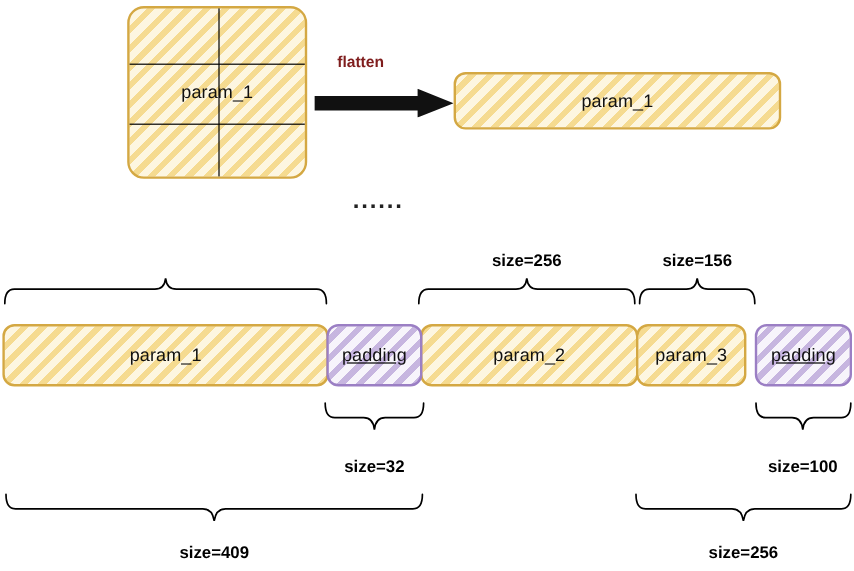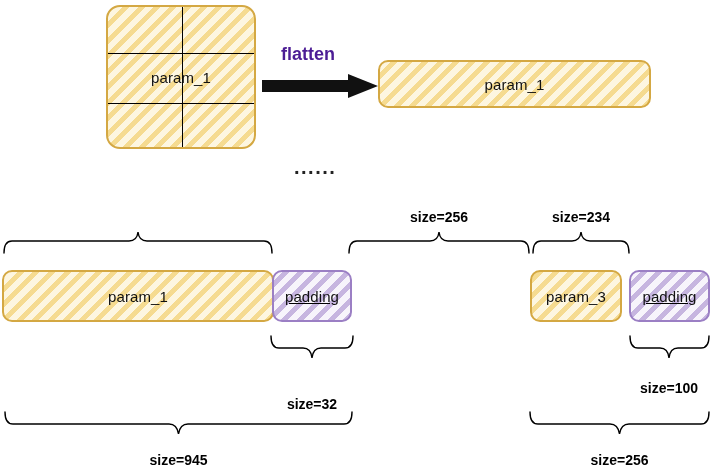--- a/index.html
+++ b/index.html
@@ -89,23 +89,23 @@
     left: 262px;
     top: 74px;
     width: 116px;
     height: 24px;
     z-index: 4;
   }
   #flatten-label {
     position: absolute;
     left: 281px;
     top: 44px;
-    font-size: 18px;
+    font-size: 13px;
     font-weight: bold;
-    color: #4c1d95;
+    color: #7f1d1d;
     white-space: nowrap;
   }
 
   
   #flat-box {
     left: 378px;
     top: 60px;
     width: 273px;
     height: 48px;
   }
@@ -169,66 +169,69 @@
     </svg>
   </div>
 
   <div class="size-label" style="left: 348px; top: 209px; width: 182px;">size=256</div>
   <div class="brace" style="left: 348px; top: 231px;">
     <svg width="182" height="22" viewBox="0 0 182 22">
       <path d="M1 22 Q1 10 9 10 L82 10 Q90 10 91 1 Q92 10 100 10 L173 10 Q181 10 181 22" fill="none" stroke="#000000" stroke-width="1.4" stroke-linecap="round"></path>
     </svg>
   </div>
 
-  <div class="size-label" style="left: 532px; top: 209px; width: 98px;">size=234</div>
+  <div class="size-label" style="left: 532px; top: 209px; width: 98px;">size=156</div>
   <div class="brace" style="left: 532px; top: 231px;">
     <svg width="98" height="22" viewBox="0 0 98 22">
       <path d="M1 22 Q1 10 9 10 L40 10 Q48 10 49 1 Q50 10 58 10 L89 10 Q97 10 97 22" fill="none" stroke="#000000" stroke-width="1.4" stroke-linecap="round"></path>
     </svg>
   </div>
 
   <div id="mem-bar">
     <div class="box box-yellow mem-block" style="left: 2px; width: 272px;">
       <span class="box-label">param_1</span>
     </div>
 
     <div class="box box-purple mem-block" style="left: 272px; width: 80px; z-index: 5;">
       <span class="box-label">padding</span>
     </div>
 
+    <div class="box box-yellow mem-block" style="left: 350px; width: 182px;">
+      <span class="box-label">param_2</span>
+    </div>
 
     <div class="box box-yellow mem-block" style="left: 530px; width: 92px;">
       <span class="box-label">param_3</span>
     </div>
 
     <div class="box box-purple mem-block" style="left: 629px; width: 81px; z-index: 5;">
       <span class="box-label">padding</span>
     </div>
   </div>
 
   <div class="brace" style="left: 270px; top: 336px;">
     <svg width="84" height="24" viewBox="0 0 84 24">
       <path d="M1 0 Q1 12 9 12 L33 12 Q41 12 42 22 Q43 12 51 12 L75 12 Q83 12 83 0" fill="none" stroke="#000000" stroke-width="1.4" stroke-linecap="round"></path>
     </svg>
   </div>
-  <div class="size-label" style="left: 270px; top: 380px; width: 84px; margin-top: 16px;">size=32</div>
+  <div class="size-label" style="left: 270px; top: 380px; width: 84px;">size=32</div>
 
   <div class="brace" style="left: 629px; top: 336px;">
     <svg width="81" height="24" viewBox="0 0 81 24">
       <path d="M1 0 Q1 12 9 12 L31 12 Q39 12 40 22 Q41 12 49 12 L72 12 Q80 12 80 0" fill="none" stroke="#000000" stroke-width="1.4" stroke-linecap="round"></path>
     </svg>
   </div>
   <div class="size-label" style="left: 621px; top: 380px; width: 96px;">size=100</div>
 
   <div class="brace" style="left: 4px; top: 412px;">
     <svg width="349" height="24" viewBox="0 0 349 24">
       <path d="M1 0 Q1 12 9 12 L165 12 Q173 12 174.5 22 Q176 12 184 12 L340 12 Q348 12 348 0" fill="none" stroke="#000000" stroke-width="1.4" stroke-linecap="round"></path>
     </svg>
   </div>
-  <div class="size-label" style="left: 4px; top: 452px; width: 349px;">size=945</div>
+  <div class="size-label" style="left: 4px; top: 452px; width: 349px;">size=409</div>
 
   <div class="brace" style="left: 529px; top: 412px;">
     <svg width="181" height="24" viewBox="0 0 181 24">
       <path d="M1 0 Q1 12 9 12 L81 12 Q89 12 90.5 22 Q92 12 100 12 L172 12 Q180 12 180 0" fill="none" stroke="#000000" stroke-width="1.4" stroke-linecap="round"></path>
     </svg>
   </div>
   <div class="size-label" style="left: 529px; top: 452px; width: 181px;">size=256</div>
 
 </div>
 

